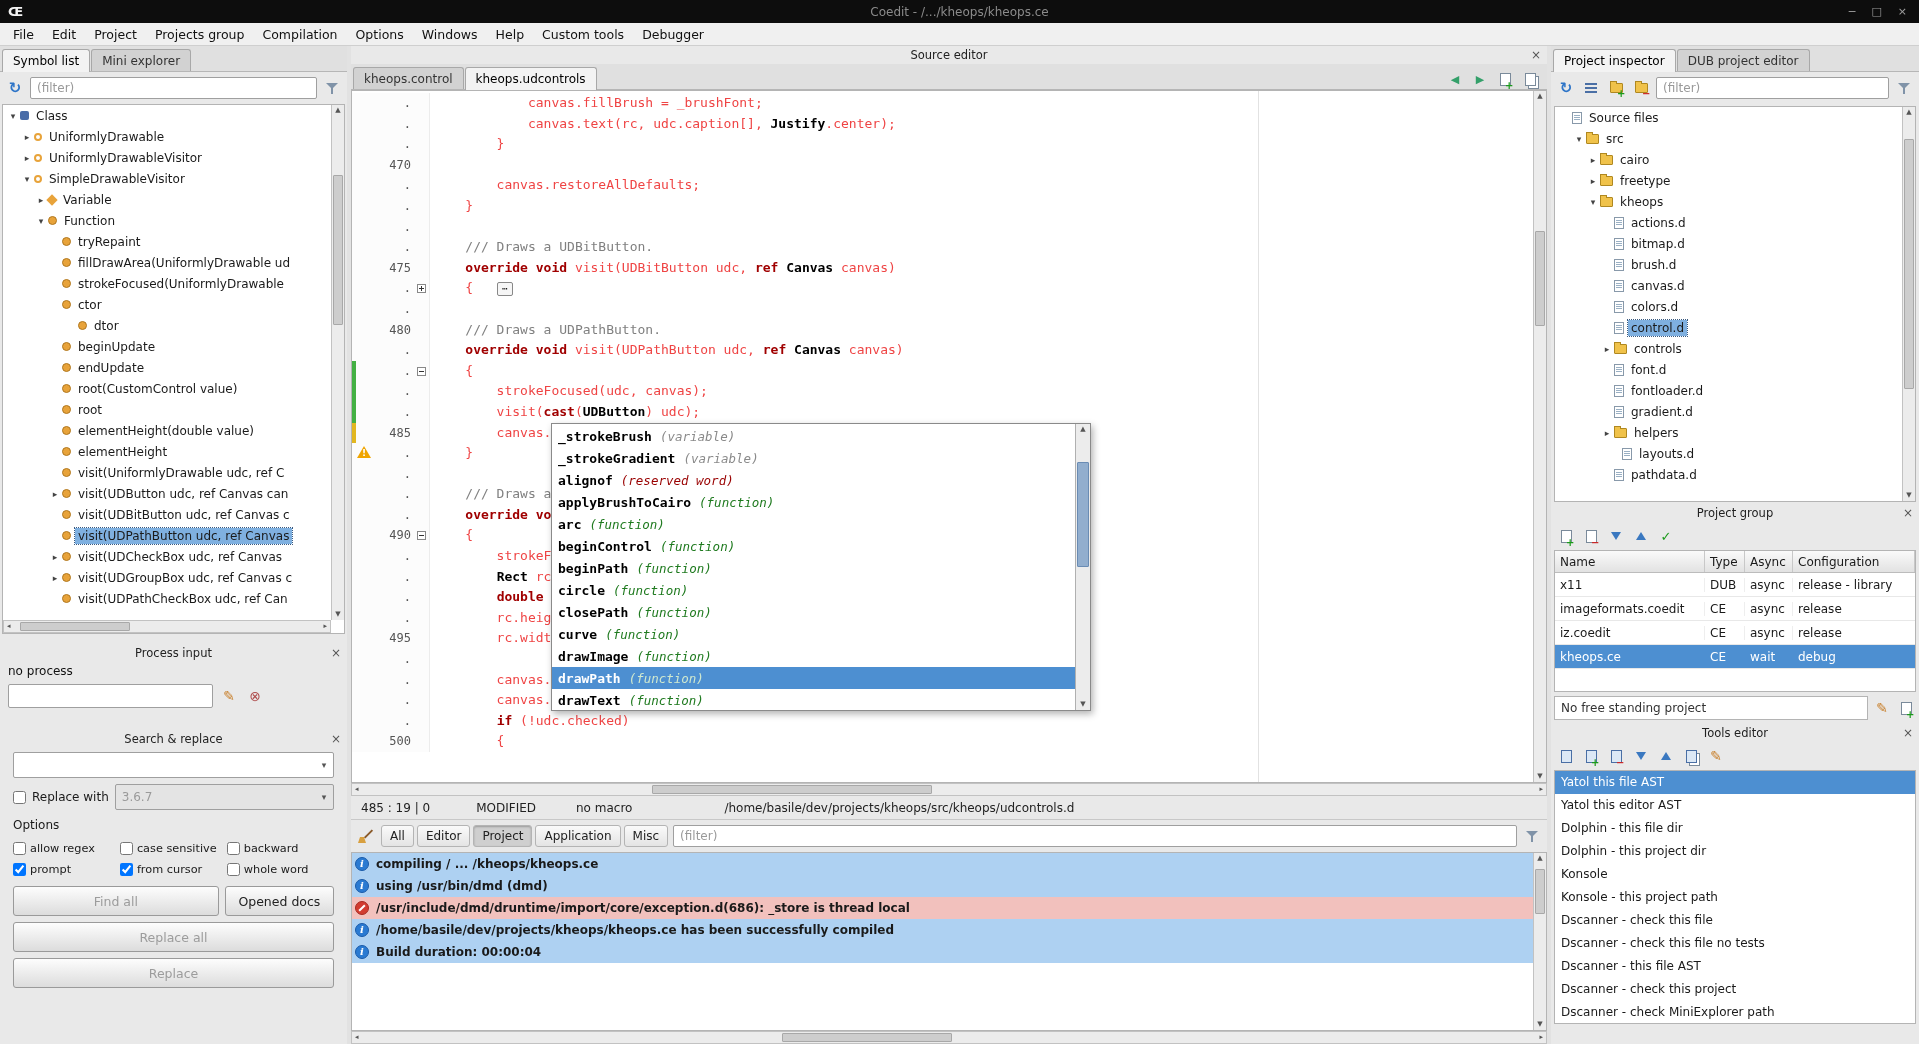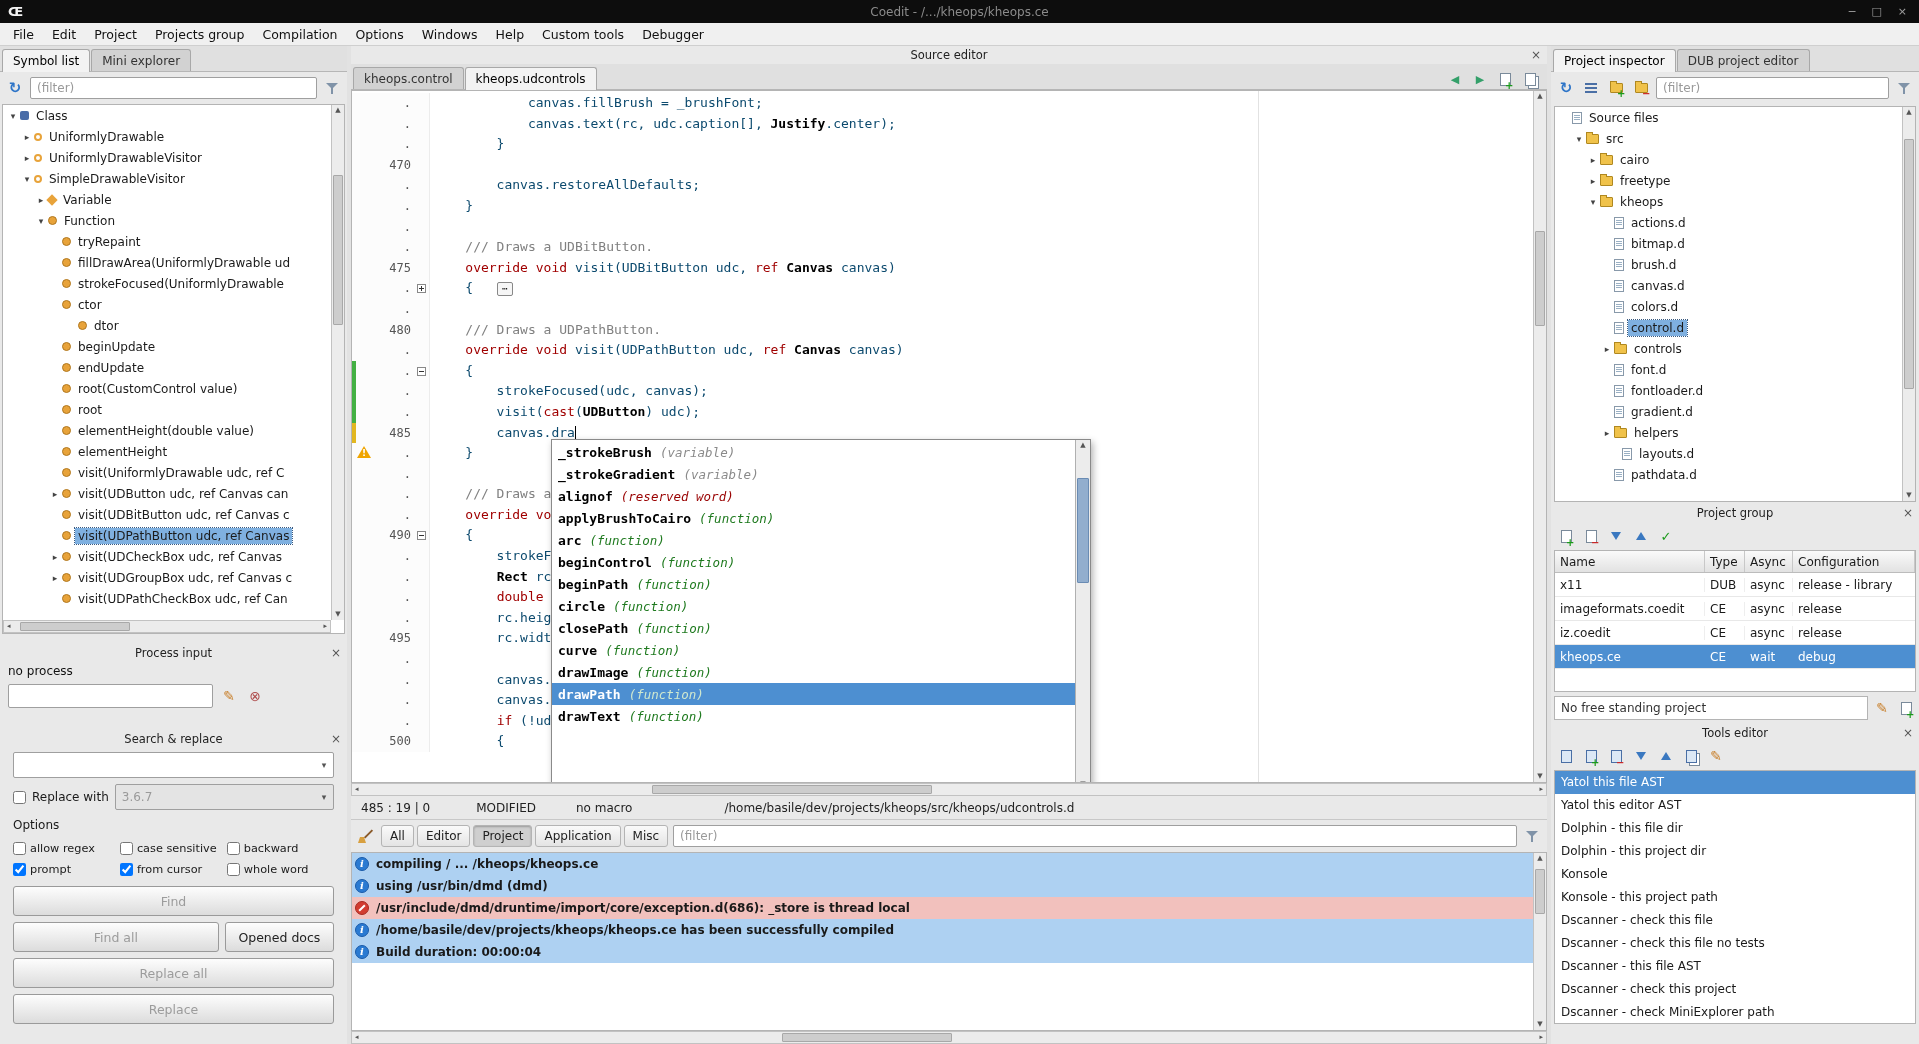--- a/index.html
+++ b/index.html
@@ -114,29 +114,29 @@
 .gfoldcol{width:16px;display:flex;align-items:center;justify-content:center;flex:none}
 .gfold{width:9px;height:9px;border:1px solid #888;background:#fff;position:relative}
 .gfold::after{content:"";position:absolute;left:1px;right:1px;top:3px;height:1px;background:#333}
 .gfold.plus::before{content:"";position:absolute;top:1px;bottom:1px;left:3px;width:1px;background:#333}
 .gmark{position:absolute;left:0;top:0;bottom:0;width:4px}
 .gmark.g{background:var(--mark-green,#43b043)}
 .gmark.y{background:var(--mark-current,#e2b720)}
 .gwarn{position:absolute;left:5px;top:3px;width:0;height:0;border-left:7px solid transparent;border-right:7px solid transparent;border-bottom:12px solid var(--warning-orange,#f0a500)}
 .gwarn::after{content:"!";position:absolute;left:-2px;top:2px;font:bold 9px "DejaVu Sans",sans-serif;color:#fff}
 .ctext{padding-left:4px}
-.tk-p{color:#0c4a6e}
-.tk-k{color:var(--keyword,#a00000);font-weight:normal}
+.tk-p{color:#ef4444}
+.tk-k{color:var(--keyword,#a00000);font-weight:bold}
 .tk-c{color:var(--comment,#808080)}
 .tk-t{font-weight:bold;color:#000}
 .fold-chip{display:inline-block;border:1px solid #888;border-radius:2px;background:#f6f6f6;font-size:10px;line-height:12px;padding:0 4px;vertical-align:middle}
 .caret{display:inline-block;width:1.5px;height:15px;background:#000;vertical-align:middle}
 
 
-.comp-popup{position:absolute;left:199px;top:348px;width:540px;height:352px;background:#fff;border:1px solid #8a8a8a;box-shadow:2px 3px 7px rgba(0,0,0,.3);display:flex;z-index:5}
+.comp-popup{position:absolute;left:199px;top:332px;width:540px;height:288px;background:#fff;border:1px solid #8a8a8a;box-shadow:2px 3px 7px rgba(0,0,0,.3);display:flex;z-index:5}
 .comp-list{flex:1;min-width:0;overflow:hidden;padding-top:1px}
 .comp-item{height:22px;display:flex;align-items:center;gap:8px;padding:0 6px;font-family:"DejaVu Sans Mono",monospace;font-size:13px;white-space:nowrap}
 .cname{font-weight:bold;color:#000}
 .ckind{font-style:italic;font-size:12.5px}
 .kv{color:var(--kind-variable,#8a8a8a)}
 .kr{color:var(--kind-reserved,#990000)}
 .kf{color:var(--kind-function,#1f7a1f)}
 .comp-item.sel{background:var(--selection-blue,#3b77c2)}
 .comp-item.sel .cname{color:#fff}
 .comp-item.sel .ckind{color:#cfe8cf}
@@ -409,21 +409,20 @@
             </label>
             <label class="chk">
               <input type="checkbox" checked="" style="">
               <span>from cursor</span>
             </label>
             <label class="chk">
               <input type="checkbox" style="">
               <span>whole word</span>
             </label>
           </div>
-        <div class="btn disabled">Find</div>
         <div class="btn-row">
           <div class="btn disabled" style="flex:1.9">Find all</div>
           <div class="btn" style="flex:1">Opened docs</div>
         </div>
         <div class="btn disabled">Replace all</div>
         <div class="btn disabled">Replace</div>
       </div>
     </div>
 
     <div class="splitter"></div>

